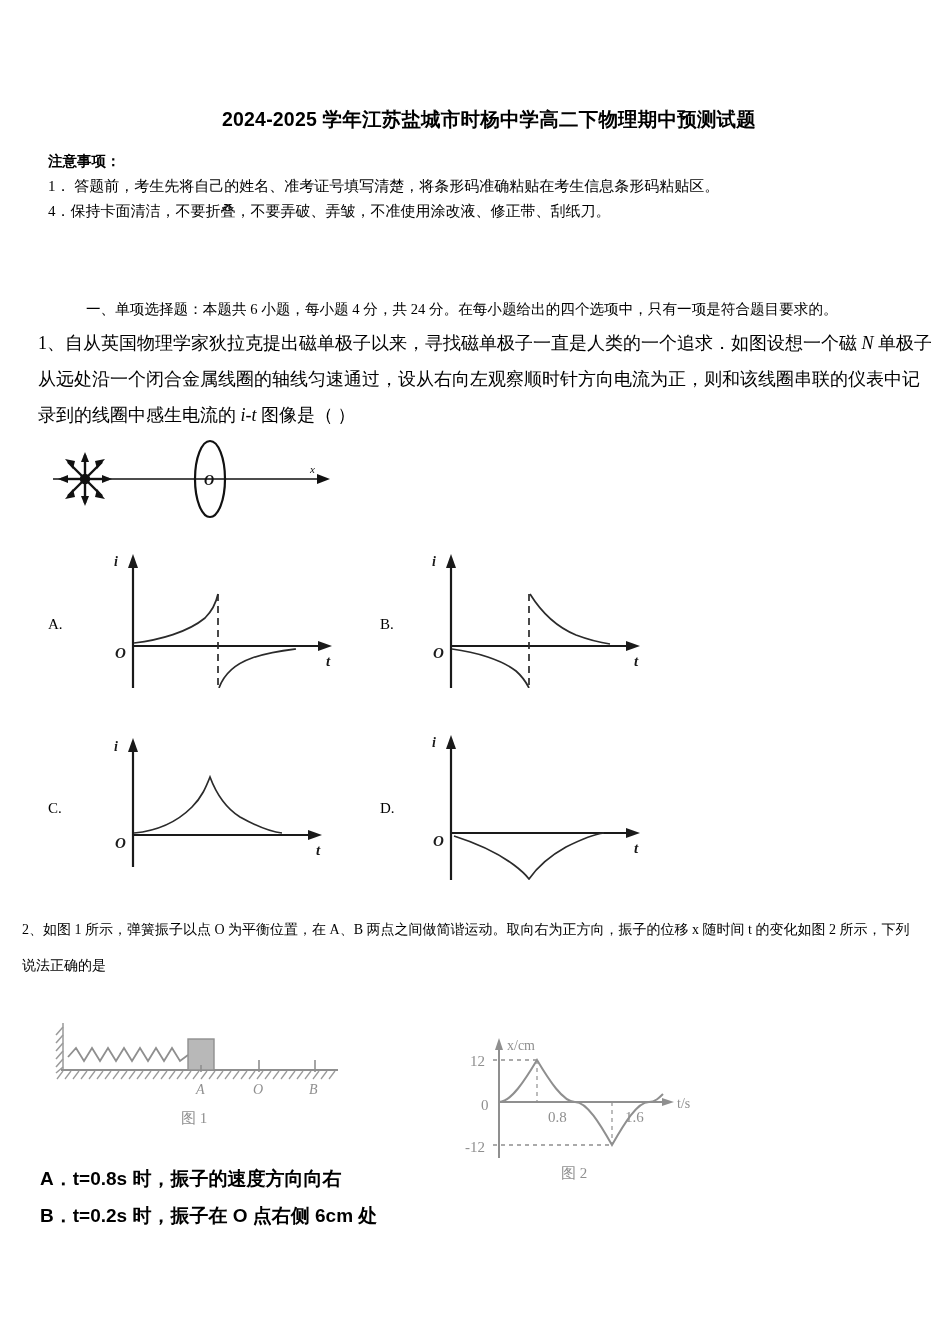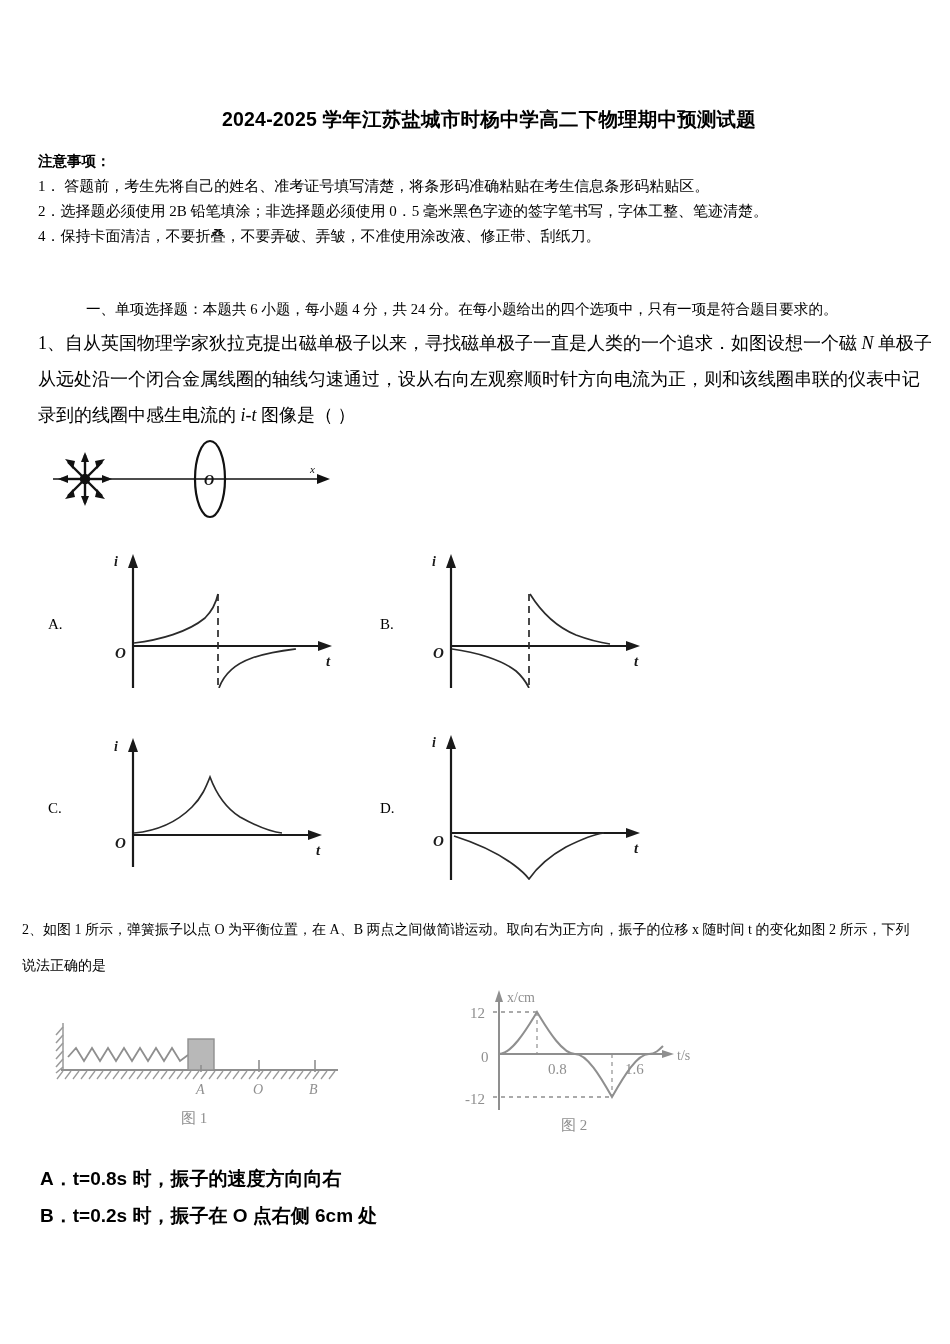--- a/index.html
+++ b/index.html
@@ -33,21 +33,21 @@
     font-family: "Liberation Sans", "DejaVu Sans", sans-serif;
     font-weight: bold;
     font-size: 19.5px;
     letter-spacing: 0.2px;
     white-space: nowrap;
   }
 
   
   .notice {
     position: absolute;
-    left: 38px;
+    left: 48px;
     top: 150px;
     width: 890px;
   }
   .notice-heading {
     font-family: "Liberation Sans", "DejaVu Sans", sans-serif;
     font-size: 14.5px;
     font-weight: bold;
     line-height: 22px;
     margin-bottom: 2px;
   }
@@ -114,21 +114,21 @@
   .fig-spring {
     position: absolute;
     left: 48px;
     top: 1015px;
     width: 320px;
     height: 120px;
   }
   .fig-xt {
     position: absolute;
     left: 437px;
-    top: 980px;
+    top: 1028px;
     width: 290px;
     height: 155px;
   }
   .q2-options {
     position: absolute;
     left: 40px;
     top: 1160px;
     width: 600px;
     font-family: "Liberation Sans", "DejaVu Sans", sans-serif;
     font-size: 19px;
@@ -140,21 +140,20 @@
 </head>
 <body>
 
 <div class="page">
 
   <div class="doc-title">2024-2025 学年江苏盐城市时杨中学高二下物理期中预测试题</div>
 
   <div class="notice">
     <div class="notice-heading">注意事项：</div>
     <div class="notice-line">1．  答题前，考生先将自己的姓名、准考证号填写清楚，将条形码准确粘贴在考生信息条形码粘贴区。</div>
-    <div class="notice-line">2．选择题必须使用 2B 铅笔填涂；非选择题必须使用 0．5 毫米黑色字迹的签字笔书写，字体工整、笔迹清楚。</div>
     <div class="notice-line">4．保持卡面清洁，不要折叠，不要弄破、弄皱，不准使用涂改液、修正带、刮纸刀。</div>
   </div>
 
   <div class="section-head">一、单项选择题：本题共 6 小题，每小题 4 分，共 24 分。在每小题给出的四个选项中，只有一项是符合题目要求的。</div>
 
   <div class="q1-body">
     <span>1、自从英国物理学家狄拉克提出磁单极子以来，寻找磁单极子一直是人类的一个追求．如图设想一个磁 </span><i>N</i><span> 单极子从远处沿一个闭合金属线圈的轴线匀速通过，设从右向左观察顺时针方向电流为正，则和该线圈串联的仪表中记录到的线圈中感生电流的 </span><i>i-t</i><span> 图像是（ ）</span>
   </div>
 
   <div class="fig-monopole">

